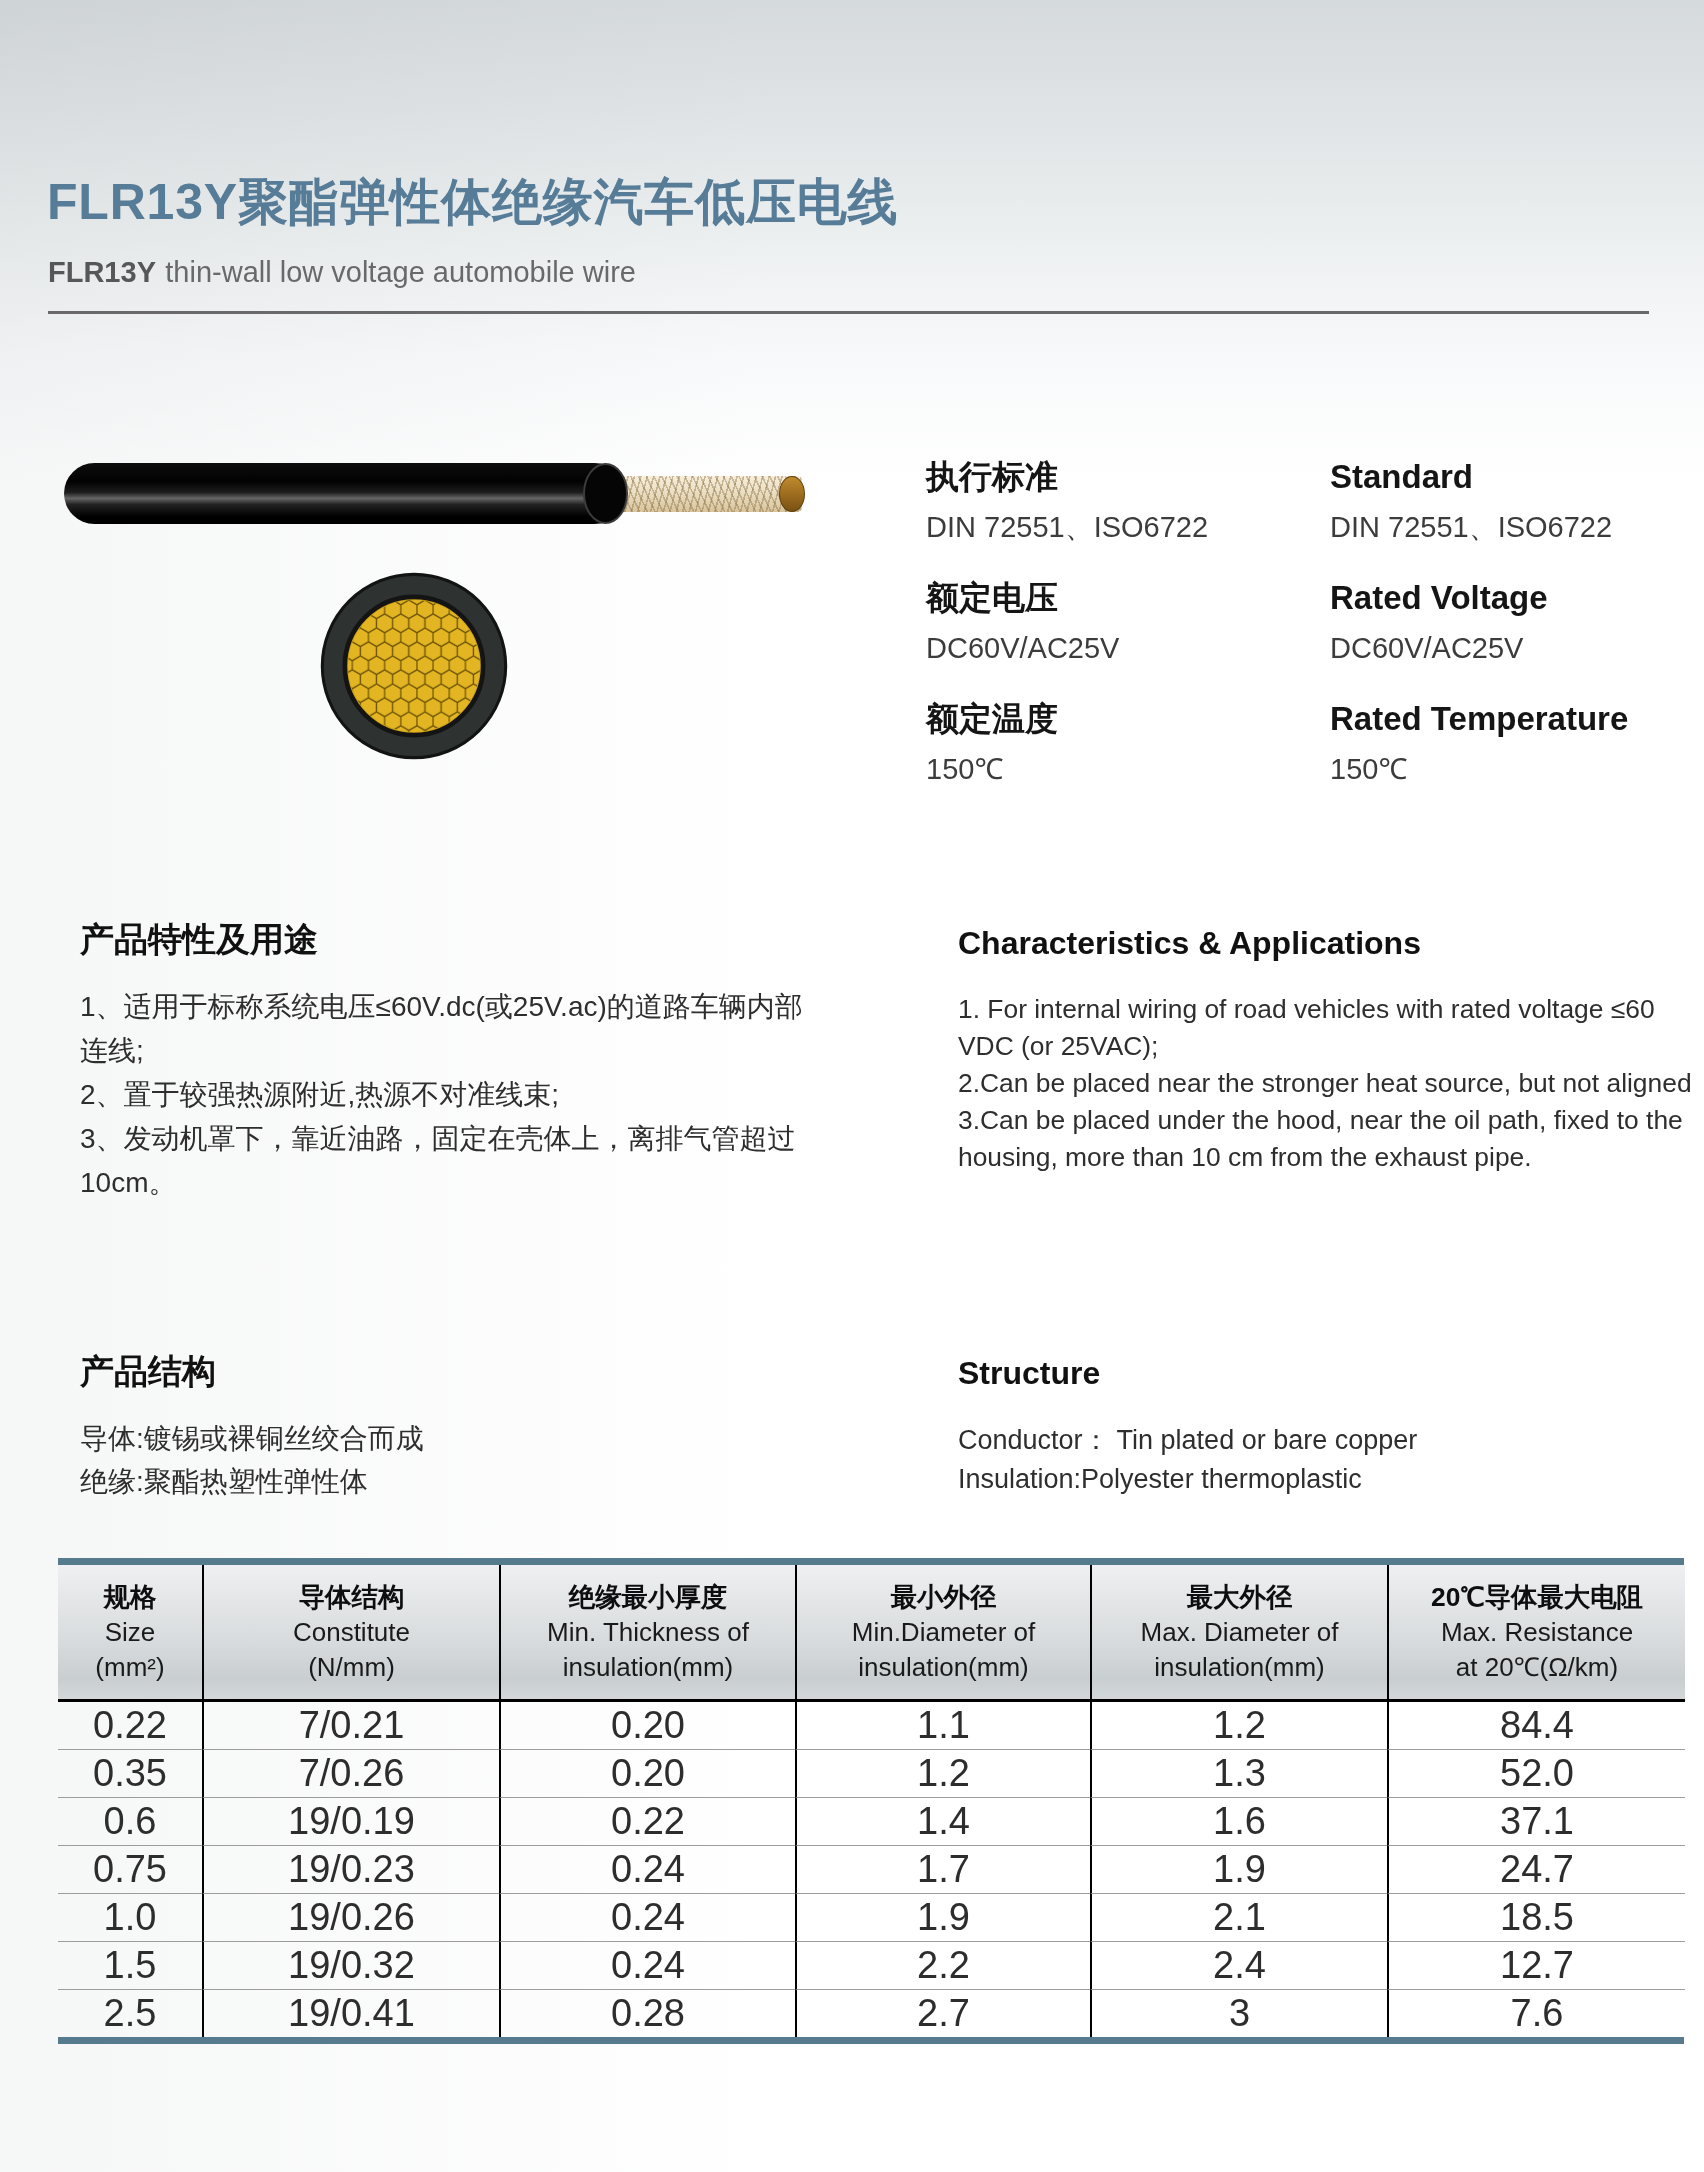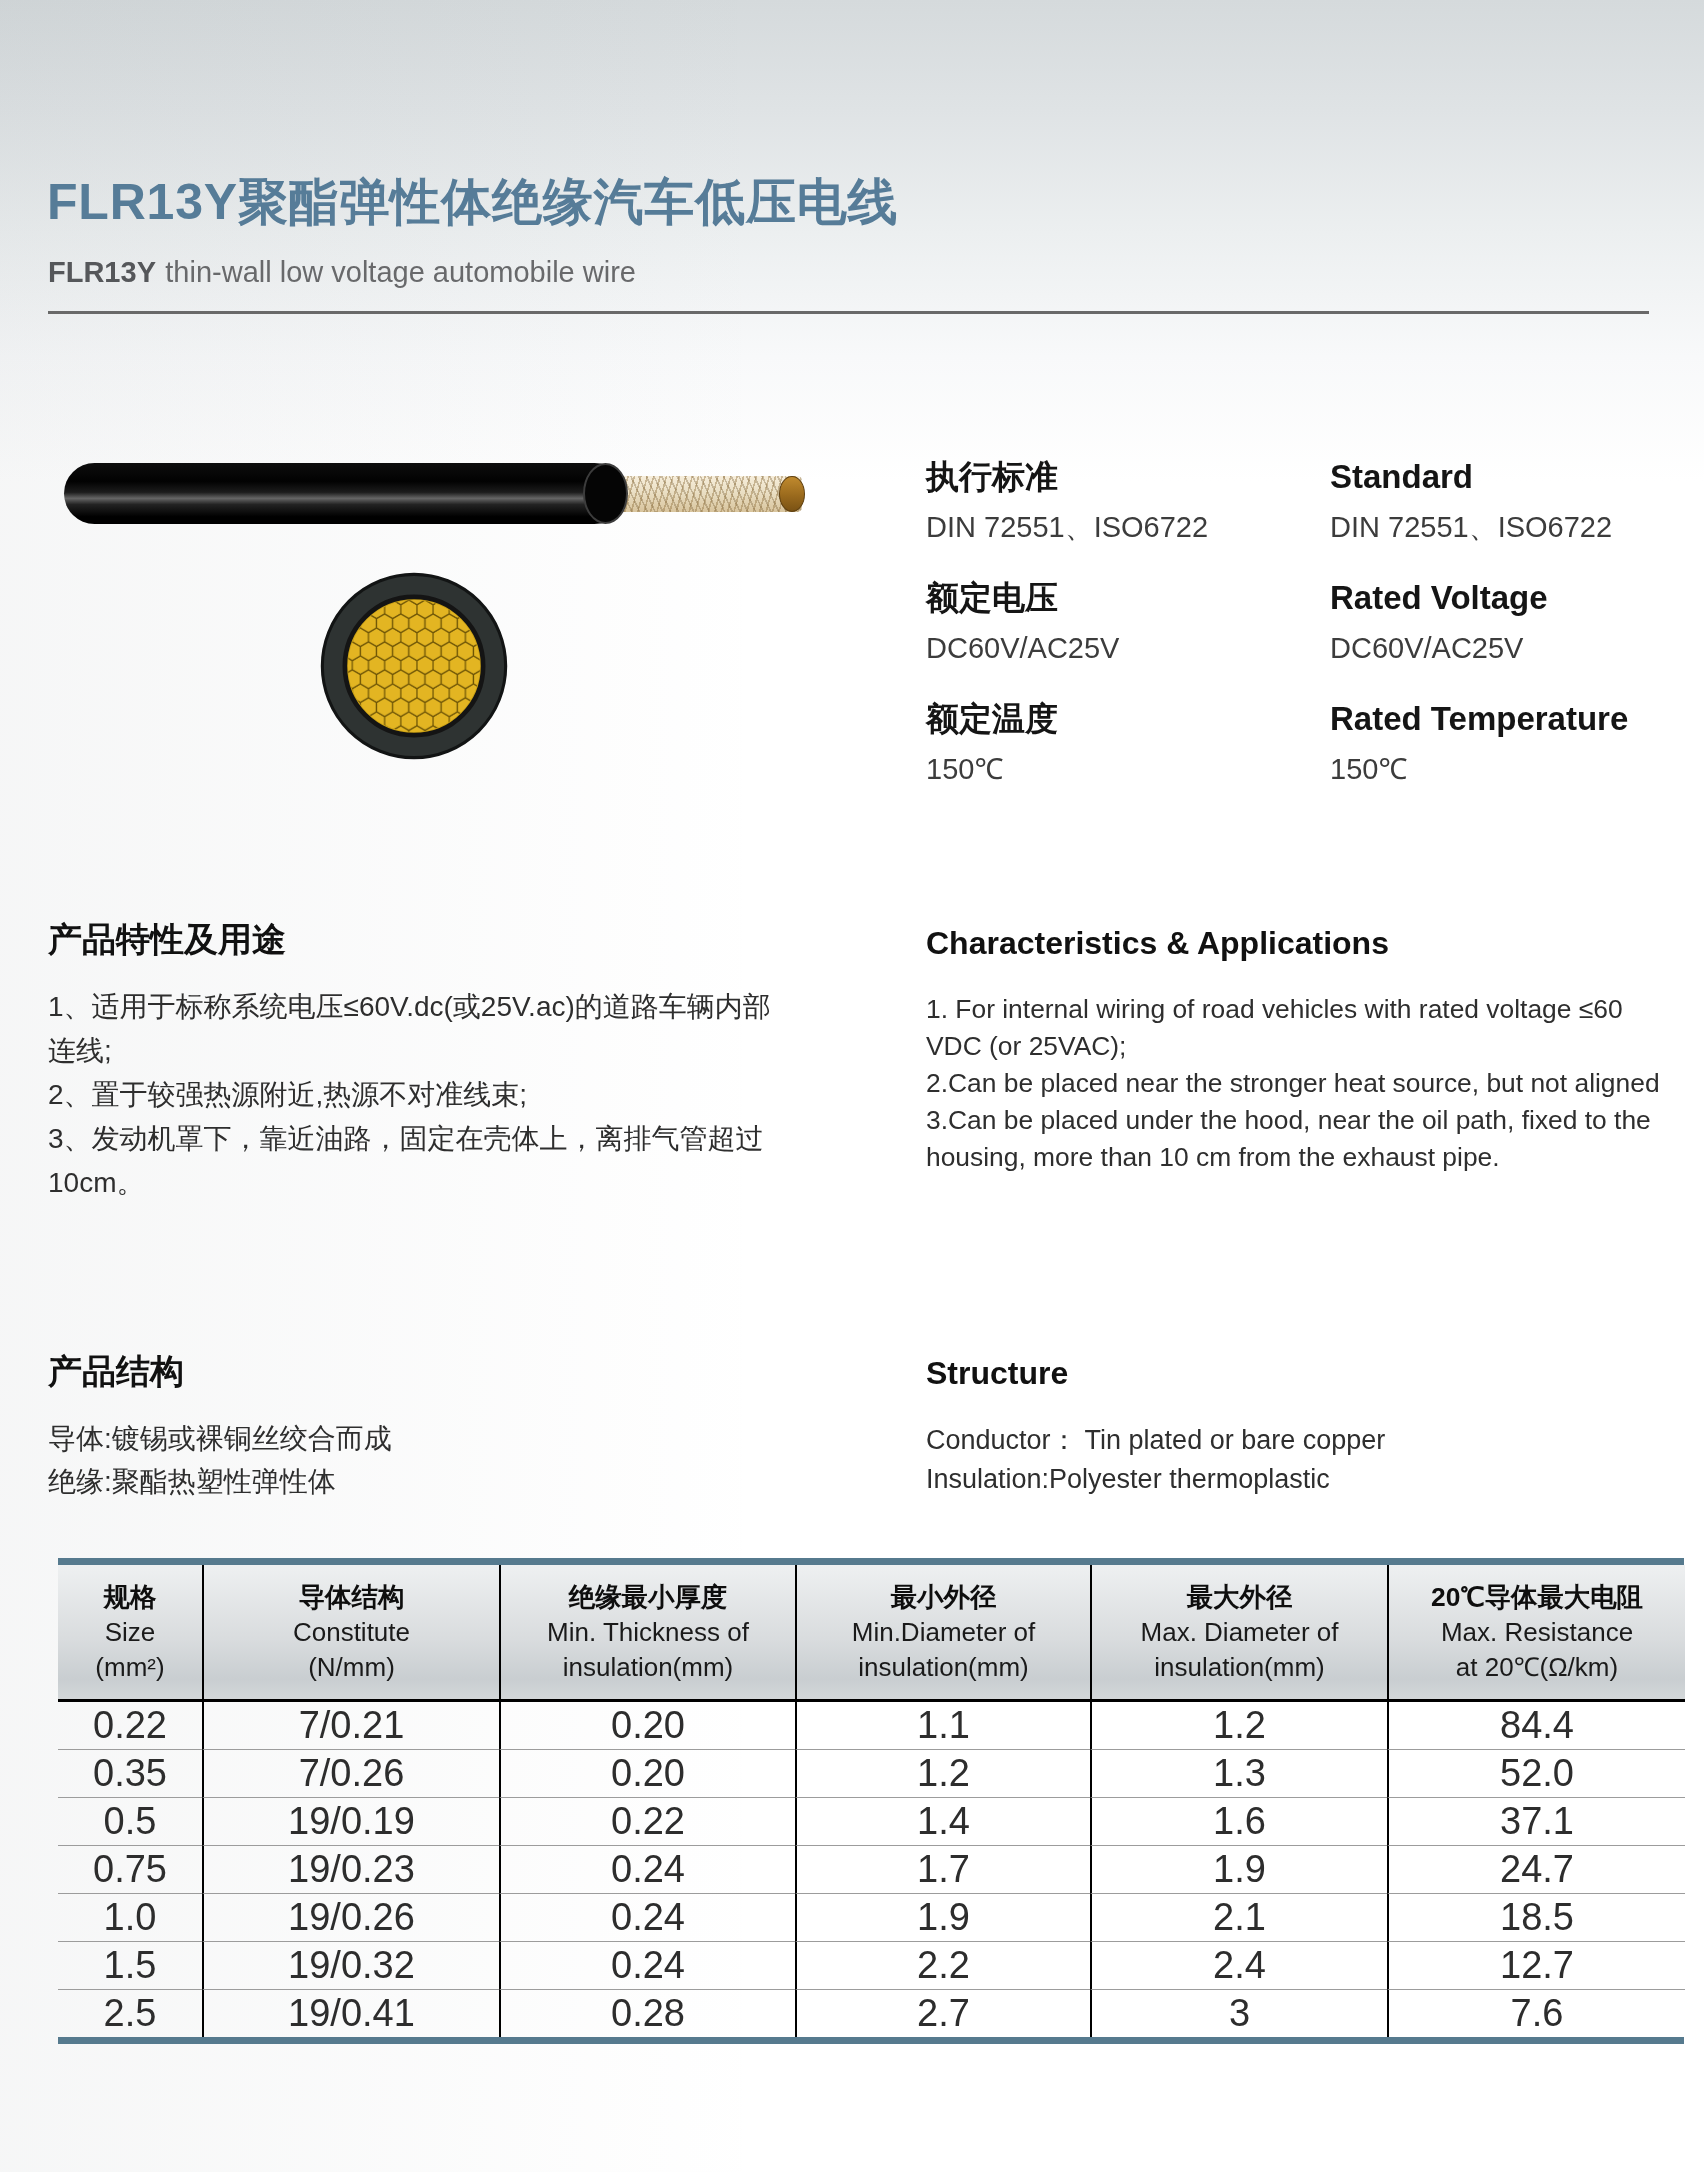--- a/index.html
+++ b/index.html
@@ -52,21 +52,21 @@
   }
   
   .xsec{position:absolute;left:320px;top:572px;width:188px;height:188px;}
   
   .spec-col{position:absolute;top:460px;width:435px;}
   .spec-col.zh{left:926px;}
   .spec-col.en{left:1330px;}
   .spec-label{font-size:33px;font-weight:bold;color:#151515;margin:0 0 17px 0;line-height:1.05;white-space:nowrap;}
   .spec-value{font-size:29px;color:#3c3c3c;margin:0 0 39px 0;line-height:1.05;white-space:nowrap;}
   
-  .section{position:absolute;}
+  .section{position:absolute;margin-left:32px;}
   .sec-heading-zh{font-size:34px;font-weight:bold;color:#111;margin:0 0 26.4px 0;line-height:1.1;}
   .sec-heading-en{font-size:32px;font-weight:bold;color:#111;margin:0 0 29.5px 0;line-height:1.1;}
   .zh-lines{font-size:28px;color:#2e2e2e;line-height:44px;}
   .en-lines{font-size:26.4px;color:#2e2e2e;line-height:37px;}
   .struct-lines-zh{font-size:28px;color:#2e2e2e;line-height:43px;}
   .struct-lines-en{font-size:27px;color:#2e2e2e;line-height:39px;}
   .line{white-space:nowrap;}
   #features-zh{left:48px;top:921px;}
   #features-en{left:926px;top:926px;width:777px;}
   #structure-zh{left:48px;top:1353px;}
@@ -246,21 +246,21 @@
         </tr>
         <tr>
           <td>0.35</td>
           <td>7/0.26</td>
           <td>0.20</td>
           <td>1.2</td>
           <td>1.3</td>
           <td>52.0</td>
         </tr>
         <tr>
-          <td>0.5</td>
+          <td>0.6</td>
           <td>19/0.19</td>
           <td>0.22</td>
           <td>1.4</td>
           <td>1.6</td>
           <td>37.1</td>
         </tr>
         <tr>
           <td>0.75</td>
           <td>19/0.23</td>
           <td>0.24</td>

